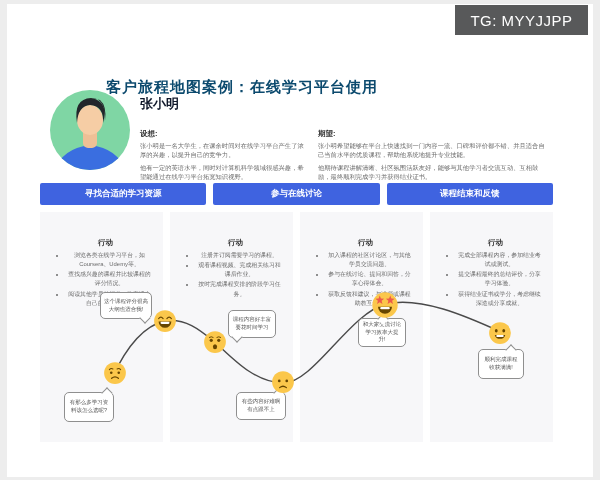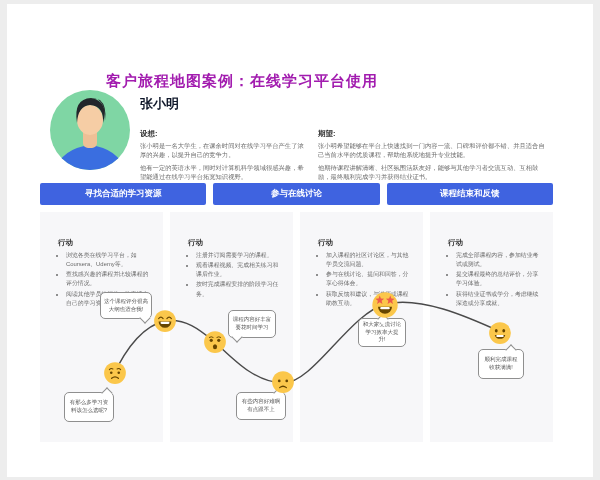--- a/index.html
+++ b/index.html
@@ -8,41 +8,41 @@
   .page{position:relative;width:600px;height:480px;background:#ededed;}
   .sheet{position:absolute;left:7px;top:4px;right:7px;bottom:3px;background:#ffffff;}
 
   
   .badge{position:absolute;background:var(--badge_gray,#58595a);color:#fff;
          display:flex;align-items:center;justify-content:center;z-index:50;}
   .badge-tr{top:5px;right:12px;width:133px;height:30px;font-size:15px;letter-spacing:.5px;}
   .badge-bl{left:0;bottom:3px;width:201px;height:33px;font-size:17px;}
 
   
-  .title{position:absolute;top:72px;left:0;width:484px;text-align:center;
-         font-size:15px;font-weight:bold;color:#a21caf;letter-spacing:1px;z-index:2;}
+  .title{position:absolute;top:78px;left:0;width:484px;text-align:center;
+         font-size:15px;font-weight:bold;color:#0c4a6e;letter-spacing:1px;z-index:2;}
 
   
   .avatar{position:absolute;left:50px;top:90px;width:80px;height:80px;z-index:2;}
   .persona-name{position:absolute;left:140px;top:95px;font-size:13px;font-weight:bold;color:#0f172a;z-index:2;}
   .sec{position:absolute;top:117px;z-index:2;}
   .sec-vision{left:140px;width:168px;}
   .sec-expect{left:318px;width:232px;}
   .sec-label{font-size:7.5px;font-weight:bold;color:#333;margin:12px 0 2px 0;}
   .sec p{font-size:6.3px;color:#6b6b6b;line-height:1.5;margin:0 0 3px 0;}
 
   
   .stages{position:absolute;left:40px;top:183px;width:513px;display:flex;gap:7px;z-index:2;}
   .stage-header{flex:1;height:22px;background:var(--accent_blue,#3f63e0);color:#fff;
                 font-size:8.5px;font-weight:bold;display:flex;align-items:center;
                 justify-content:center;border-radius:2px;}
 
   
   .panels{position:absolute;left:40px;top:212px;width:513px;height:230px;display:flex;gap:7px;z-index:1;}
-  .panel{flex:1;background:var(--panel_gray,#f7f7f9);padding:26px 10px 0 18px;box-sizing:border-box;}
+  .panel{flex:1;background:var(--panel_gray,#f7f7f9);padding:26px 10px 0 18px;box-sizing:border-box;text-align:center;}
   .actions-label{font-size:7.5px;font-weight:bold;color:#333;margin:0 0 3px 0;}
   .actions{margin:0;padding-left:8px;}
   .actions li{font-size:5.9px;color:#6b6b6b;line-height:1.55;margin:0 0 1px 0;}
 
   
   .curve-svg{position:absolute;left:0;top:0;width:600px;height:480px;z-index:3;}
   .emoji{position:absolute;width:24px;height:24px;z-index:5;}
   .emoji svg{width:100%;height:100%;overflow:visible;}
   .emoji-star{width:28px;height:28px;}
   .bubble{position:absolute;background:#fff;border:1px solid #8f8f8f;border-radius:5px;
@@ -51,20 +51,23 @@
   .tail{position:absolute;width:7px;height:7px;background:#fff;transform:rotate(45deg);}
   .tail-t{top:-4px;border-left:1px solid #8f8f8f;border-top:1px solid #8f8f8f;}
   .tail-b{bottom:-4px;border-right:1px solid #8f8f8f;border-bottom:1px solid #8f8f8f;}
 </style>
 </head>
 <body>
 
 <div class="page">
   <div class="sheet"></div>
 
+  <div class="badge badge-tr">
+    <span>TG: MYYJJPP</span>
+  </div>
 
   <div class="title">客户旅程地图案例：在线学习平台使用</div>
 
   <div class="avatar">
     <svg viewBox="0 0 80 80">
       <defs>
           <clipPath id="avclip">
             <circle cx="40" cy="40" r="40"></circle>
           </clipPath>
         </defs>

